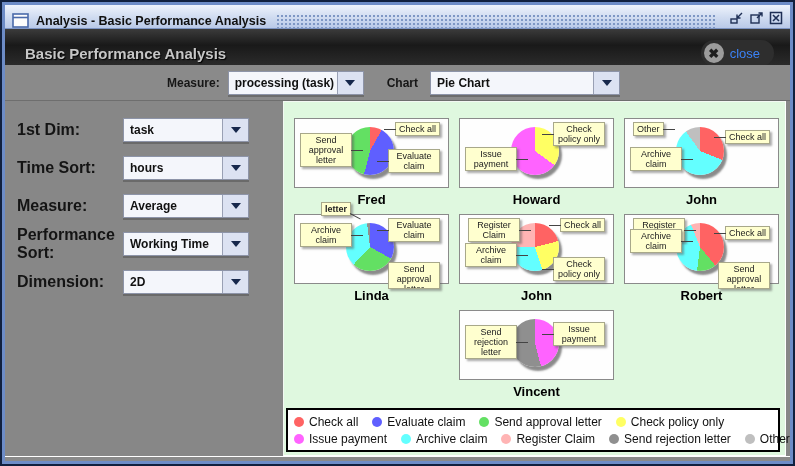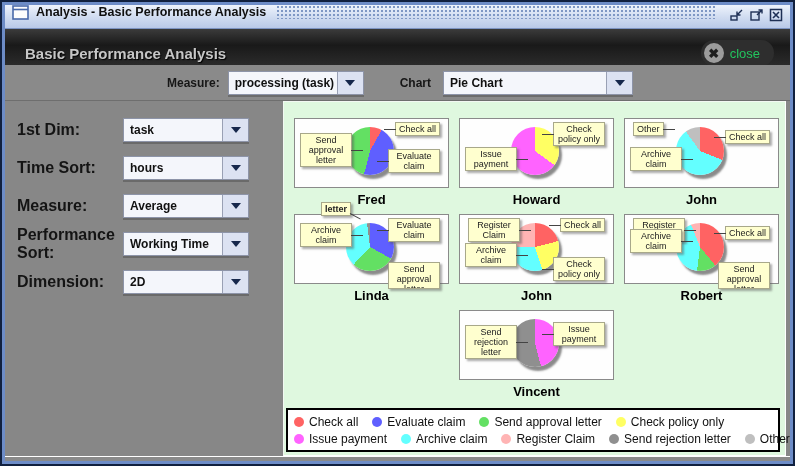--- a/index.html
+++ b/index.html
@@ -3,48 +3,48 @@
 <meta charset="utf-8">
 <style>
   * { box-sizing: border-box; margin: 0; padding: 0; }
   html,body { width:795px; height:466px; font-family:"Liberation Sans", sans-serif; }
   .window { width:795px; height:466px; background:#11203e; padding:2px; }
   .frame { width:100%; height:100%; background:#6d8cc7; padding:3px; }
   .content { width:100%; height:100%; background:#8a8a8a; display:flex; flex-direction:column; overflow:hidden; }
 
   
   .titlebar { height:24px; flex:0 0 24px; background:linear-gradient(180deg,#eef3fc 0%,#cfdbf0 55%,#b9c9e8 100%);
-    display:flex; align-items:flex-start; padding:0 4px 0 7px; border-bottom:1px solid #7d94c2; }
+    display:flex; align-items:flex-end; padding:0 4px 0 7px; border-bottom:1px solid #7d94c2; }
   .win-icon { width:17px; height:15px; margin-right:7px; display:inline-block; }
   .titlebar .title { font-size:12.5px; font-weight:bold; color:#101010; white-space:nowrap; }
   .texture { flex:1; height:14px; margin:0 10px;
     background-image:radial-gradient(#7e97c4 1px, transparent 1.2px); background-size:4px 4px; }
   .tb-btn { width:20px; height:20px; border:none; background:transparent; padding:1px; cursor:default; display:flex; align-items:center; justify-content:center; }
 
   
   .header { height:36px; flex:0 0 36px; background:linear-gradient(180deg,#3b3b3b 0%,#191919 45%,#2b2b2b 100%);
     display:flex; align-items:center; padding:12px 16px 0 20px; }
   .header-title { font-size:15px; font-weight:bold; color:#c6c6c6; text-shadow:1px 1px 1px #000; flex:1; }
   .close-pill { display:flex; align-items:center; gap:6px; background:#2e2e2e; border-radius:14px;
     padding:2px 14px 2px 3px; height:26px; }
   .close-circle { width:20px; height:20px; border-radius:50%; background:#9c9c9c; color:#1d1d1d;
     font-size:13px; font-weight:bold; display:flex; align-items:center; justify-content:center; }
-  .close-pill .pill-text { color:#22c55e; font-size:13px; }
+  .close-pill .pill-text { color:#3b82f6; font-size:13px; }
 
   
   .toolbar { height:36px; flex:0 0 36px; background:#8a8a8a; border-bottom:1px solid #6e6e6e;
     display:flex; align-items:center; padding-left:162px; gap:8px; }
   .tlabel { font-size:12px; font-weight:bold; color:#161616; }
   .combo { display:flex; height:24px; border:1px solid #8d94a8; background:#f4f6fb;
     box-shadow:0 2px 0 rgba(70,70,70,.45); }
   .combo-val { flex:1; font-size:12px; font-weight:bold; color:#111; padding:4px 4px 2px 6px; white-space:nowrap; overflow:hidden; }
   .combo-arrow { width:26px; background:#dce2f2; border-left:1px solid #99a0b4; display:flex; align-items:center; justify-content:center; }
   .tri { width:0; height:0; border-left:5px solid transparent; border-right:5px solid transparent; border-top:6px solid #17284c; }
   .combo-m { width:136px; } .combo-c { width:190px; margin-left:4px; }
-  .toolbar .tlabel.second { margin-left:28px; }
+  .toolbar .tlabel.second { margin-left:15px; }
 
   
   .main { flex:1; display:flex; background:#878787; min-height:0; }
   .panel { flex:0 0 278px; padding:14px 0 0 12px; }
   .frow { display:flex; align-items:center; height:30px; margin-bottom:8px; }
   .flabel { width:106px; font-size:16px; font-weight:bold; color:#141414; }
   .fcombo { width:126px; }
 
   .chart-area { flex:1; background:#dff8df; position:relative; border-left:1px solid #f2f8f2; border-top:1px solid #f2f8f2; margin-right:4px; border-right:1px solid #fff; border-bottom:1px solid #fff; }
 

